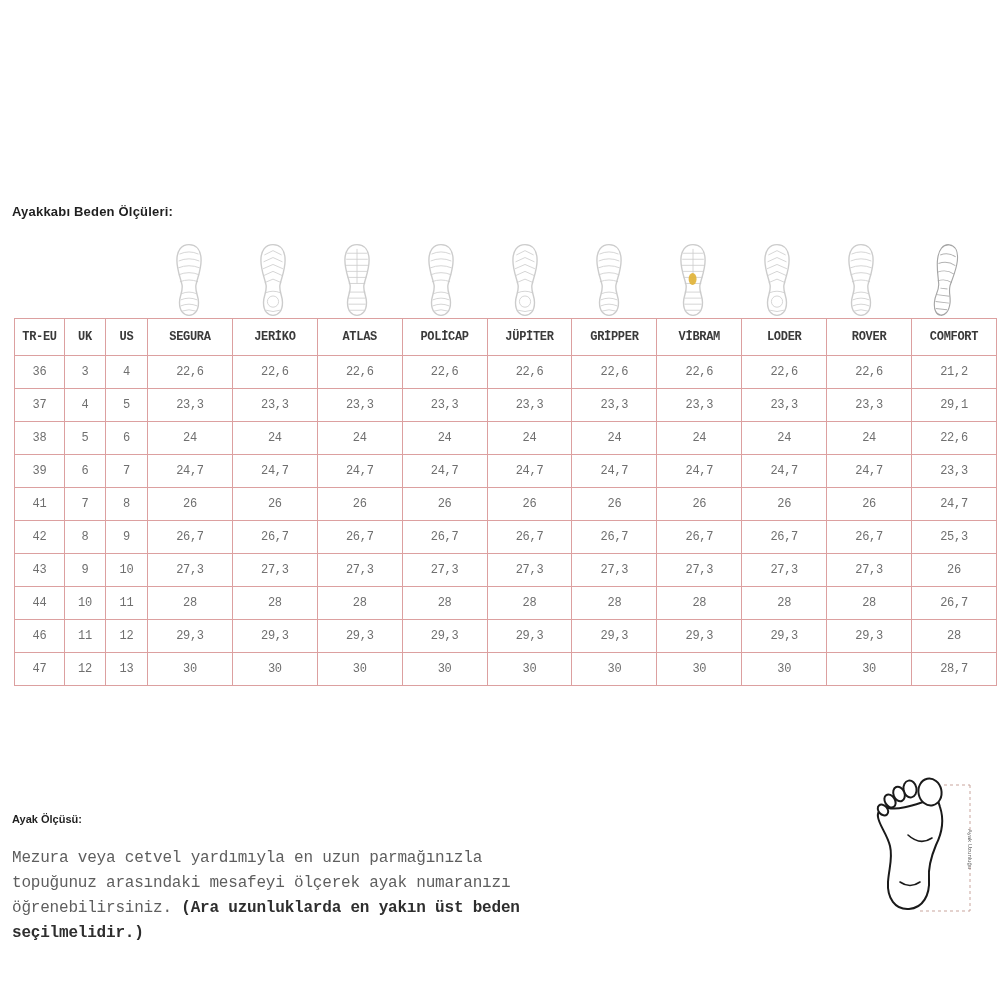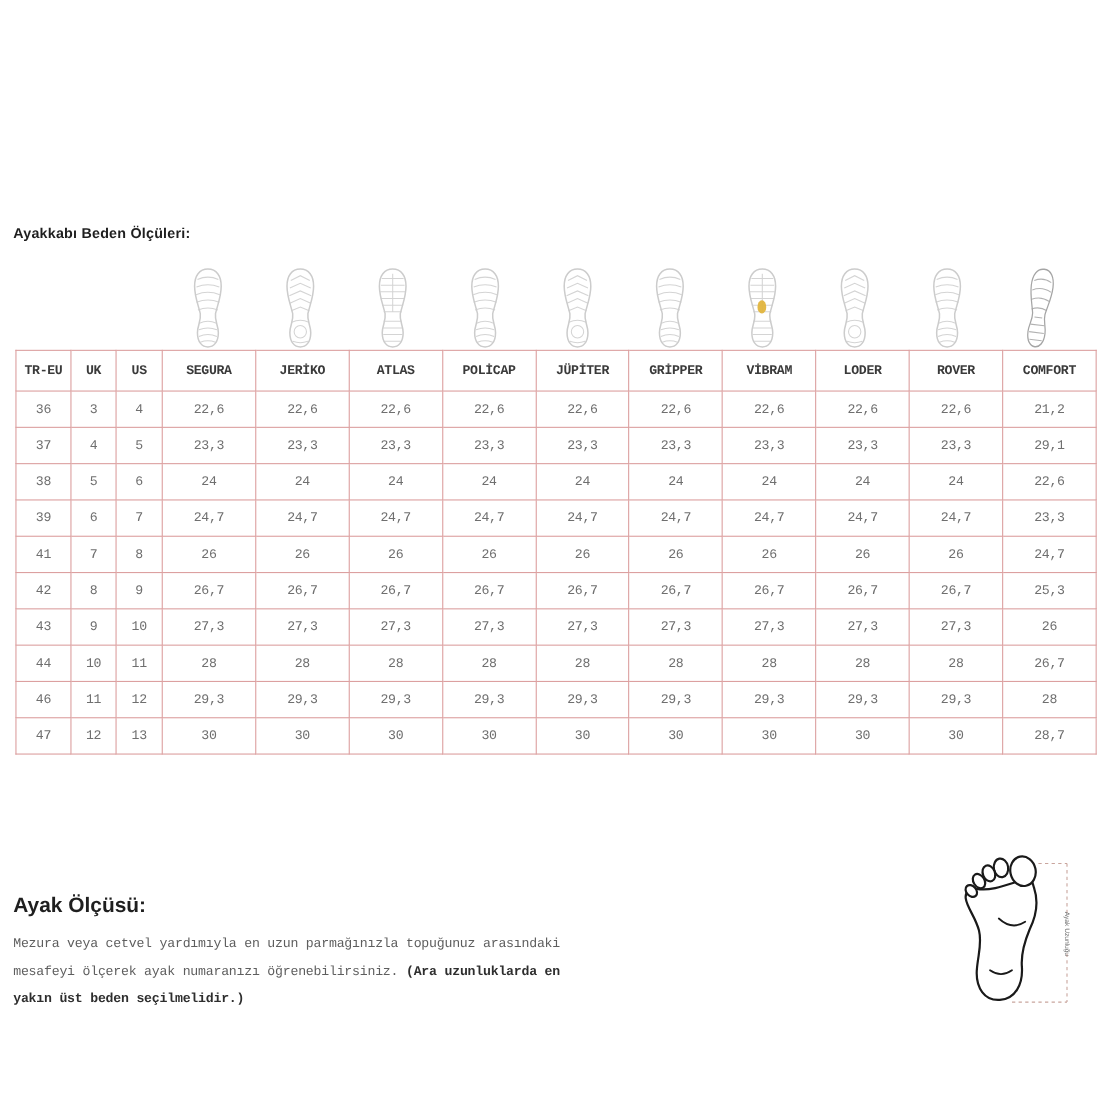--- a/index.html
+++ b/index.html
@@ -34,25 +34,25 @@
   .size-table th, .size-table td {
     border:1px solid var(--border,#dca0a0);
     text-align:center; vertical-align:middle;
     letter-spacing:-.3px; white-space:nowrap; overflow:hidden;
   }
   .size-table th { height:37px; font-size:12px; font-weight:700; color:var(--headc,#3a3a3a); }
   .size-table td { height:33px; font-size:12px; font-weight:400; color:var(--cellc,#6f6f6f); }
   
   .section-title {
     position:absolute; left:12px; top:813px;
-    font-size:19px; font-weight:bold; color:#1f1f1f;
+    font-size:11px; font-weight:bold; color:#1f1f1f;
   }
   .measure-text {
     position:absolute; left:12px; top:846px; width:524px;
-    font-family:"Liberation Mono", monospace; font-size:12px;
+    font-family:"Liberation Mono", monospace; font-size:16px;
     line-height:25px; color:#5e5e5e; letter-spacing:-.2px;
   }
   .measure-text b { color:#2e2e2e; font-weight:700; }
   
   .foot-diagram { position:absolute; left:858px; top:775px; width:130px; height:152px; }
   .foot-diagram .outline { fill:#ffffff; stroke:#1a1a1a; stroke-width:2; stroke-linecap:round; stroke-linejoin:round; }
   .foot-diagram .crease { fill:none; stroke:#1a1a1a; stroke-width:1.6; stroke-linecap:round; }
   .foot-diagram .measure { fill:none; stroke:var(--measurec,#c9a59d); stroke-width:1; stroke-dasharray:3 3; }
   .foot-diagram .measure-label {
     font-family:"Liberation Sans", sans-serif; font-size:6px; fill:#6a6a6a;

